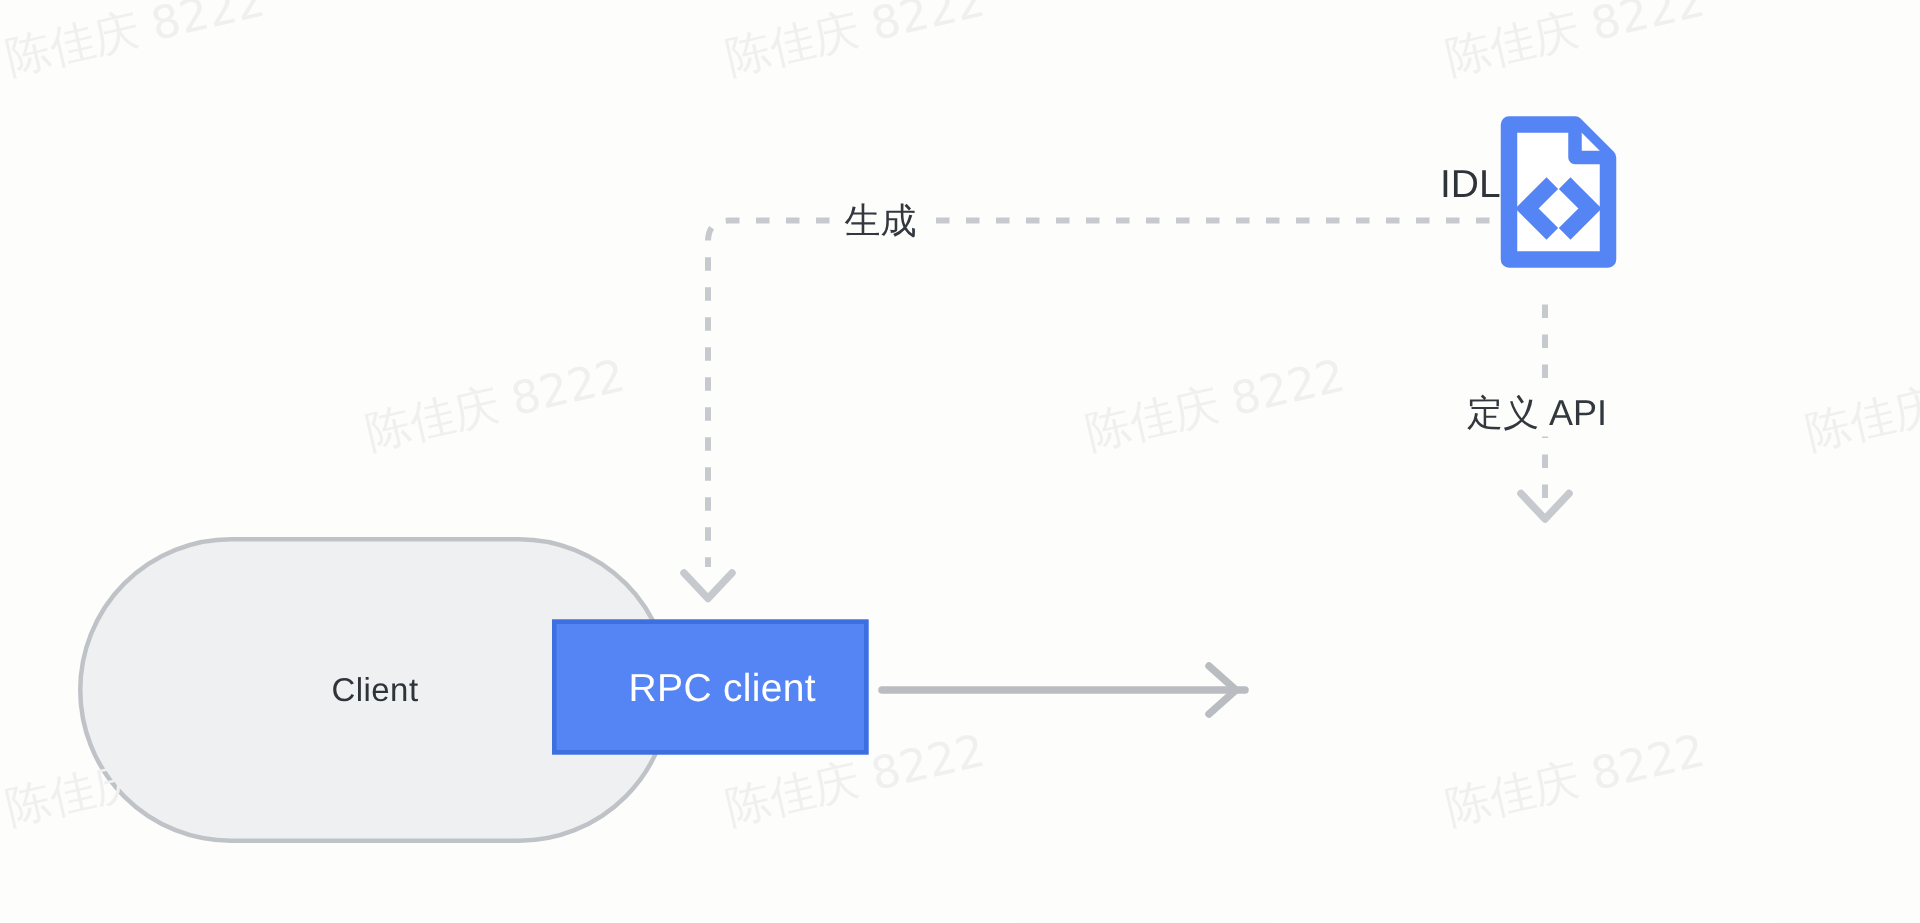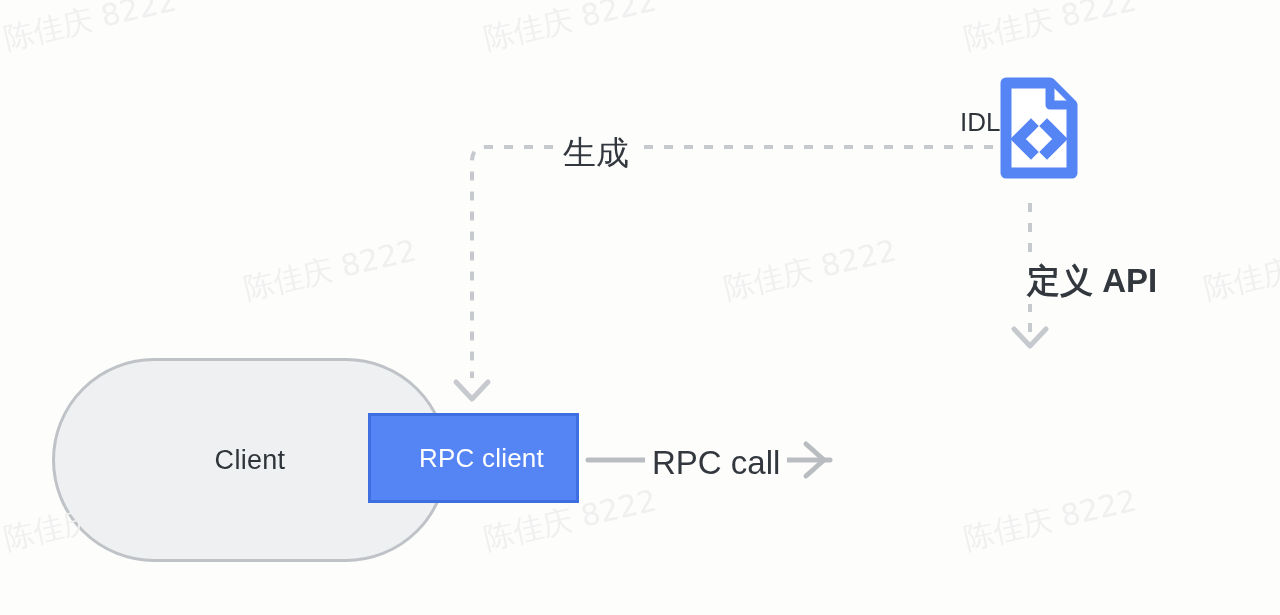--- a/index.html
+++ b/index.html
@@ -33,21 +33,21 @@
     position: absolute;
     box-sizing: border-box;
     background: #eef0f1;
     border: 3px solid #bfc3c7;
     border-radius: 999px;
     display: flex;
     align-items: center;
     justify-content: center;
   }
   .pill-label {
-    font-size: 27px;
+    font-size: 22px;
     color: #2f343b;
     letter-spacing: 0.3px;
   }
 
   #client-node  { left: 52px;  top: 358px; width: 396px; height: 204px; }
   #server-node  { left: 832px; top: 358px; width: 398px; height: 204px; }
 
   
   #rpc-client-node {
     position: absolute;
@@ -80,28 +80,28 @@
   #idl-node .idl-title {
     font-size: 26px;
     color: #2f343b;
     line-height: 1;
     margin-bottom: 12px;
   }
 
   
   .edge-label {
     position: absolute;
-    font-size: 33px;
+    font-size: 24px;
     color: #33383f;
     white-space: nowrap;
     background: #fdfdfc;
     padding: 0 7px;
   }
   #label-generate { left: 556px; top: 131px; }
-  #label-define-api { left: 1020px; top: 259px; font-weight: bold; }
+  #label-define-api { left: 971px; top: 259px; }
   #label-rpc-call   { left: 645px; top: 444px; }
 
   
   .wm {
     position: absolute;
     color: #f0f0f1;
     font-size: 30px;
     white-space: nowrap;
     transform: rotate(-13deg);
     transform-origin: left top;
@@ -151,21 +151,20 @@
         <path d="M 31 49 L 18 62 L 31 75" fill="none" stroke="#5585f5" stroke-width="11" stroke-linecap="square" stroke-linejoin="miter"></path>
         <path d="M 47 49 L 60 62 L 47 75" fill="none" stroke="#5585f5" stroke-width="11" stroke-linecap="square" stroke-linejoin="miter"></path>
       </svg>
     </div>
 
   </div>
 
   <div class="layer labels-layer">
     <span class="edge-label" id="label-generate">生成</span>
     <span class="edge-label" id="label-define-api">定义 API</span>
-    <span class="edge-label" id="label-rpc-call">RPC call</span>
   </div>
 
   <div class="layer watermark-layer" id="watermark-layer">
       <span class="wm" style="color: rgb(240, 240, 241); transform: rotate(-13deg); left: 0px; top: 20px;">陈佳庆 8222</span>
       <span class="wm" style="color: rgb(240, 240, 241); transform: rotate(-13deg); left: 480px; top: 20px;">陈佳庆 8222</span>
       <span class="wm" style="color: rgb(240, 240, 241); transform: rotate(-13deg); left: 960px; top: 20px;">陈佳庆 8222</span>
       <span class="wm" style="color: rgb(240, 240, 241); transform: rotate(-13deg); left: 240px; top: 270px;">陈佳庆 8222</span>
       <span class="wm" style="color: rgb(240, 240, 241); transform: rotate(-13deg); left: 720px; top: 270px;">陈佳庆 8222</span>
       <span class="wm" style="color: rgb(240, 240, 241); transform: rotate(-13deg); left: 1200px; top: 270px;">陈佳庆 8222</span>
       <span class="wm" style="color: rgb(240, 240, 241); transform: rotate(-13deg); left: 0px; top: 520px;">陈佳庆 8222</span>

